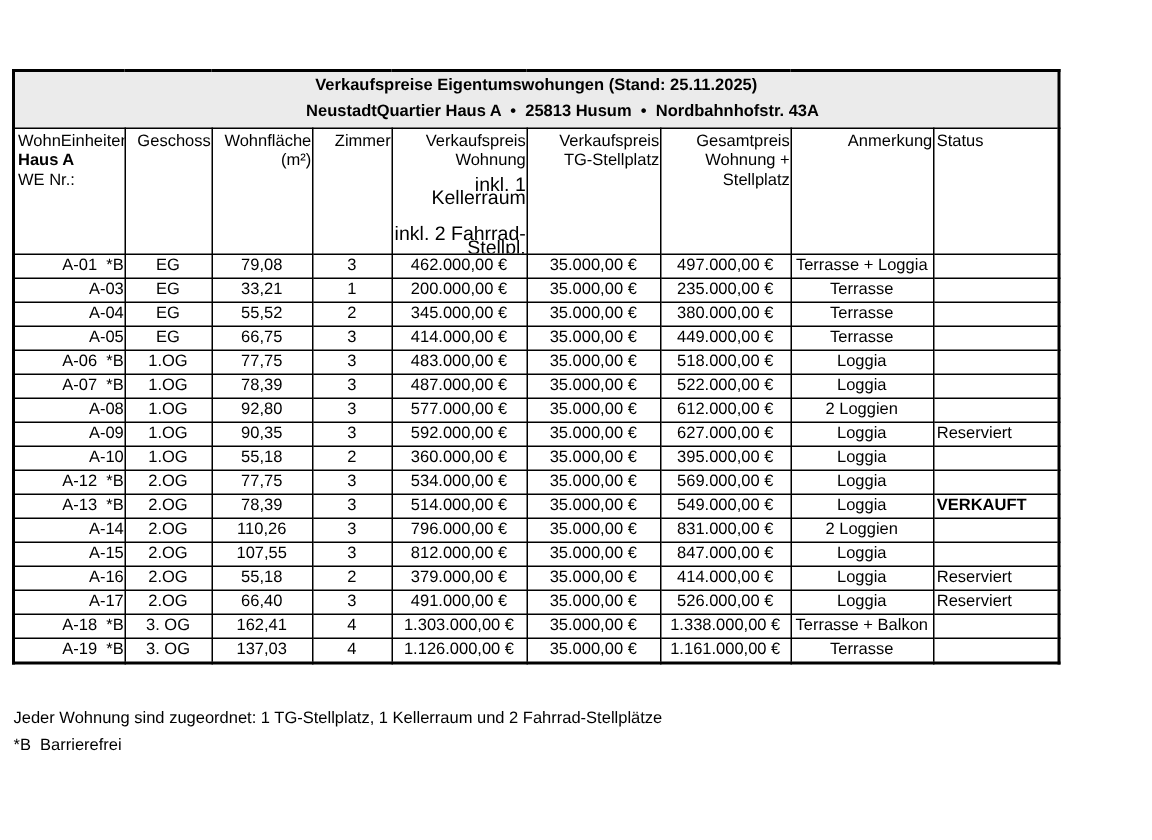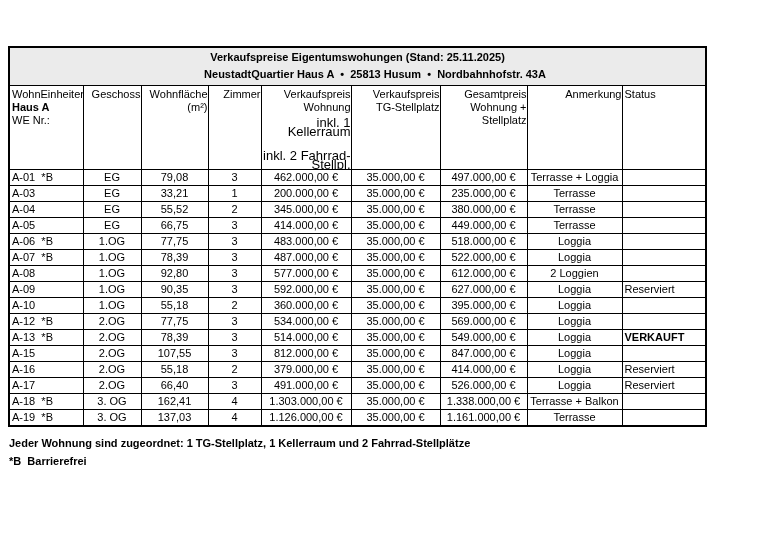--- a/index.html
+++ b/index.html
@@ -55,28 +55,27 @@
   tr.colhead .note { font-size: 13px; line-height: 9px; margin-top: 4px; }
   tr.colhead .note + .note { margin-top: 15px; }
   
   tbody td {
     height: 16px;
     line-height: 15px;
     vertical-align: middle;
   }
   .c-center { text-align: center; }
   .c-left { text-align: left; padding-left: 2px; }
-  .c-pre { white-space: pre; }
+  .c-pre { white-space: pre; text-align: right; }
   .bold { font-weight: bold; }
   
   .footnotes {
     position: absolute;
-    left: 9px; top: 437px;
+    left: 9px; top: 473px;
     font-size: 11px;
-    font-weight: bold;
   }
   .footnotes .fn-line { line-height: 13px; white-space: pre; }
   .footnotes .fn-line + .fn-line { margin-top: 5px; }
 </style>
 </head>
 <body style="background: rgb(255, 255, 255);">
 
 <div>
 
   <table class="price-table">
@@ -245,20 +244,31 @@
           <td class="c-center">2.OG</td>
           <td class="c-center">78,39</td>
           <td class="c-center">3</td>
           <td class="c-center">514.000,00 €</td>
           <td class="c-center">35.000,00 €</td>
           <td class="c-center">549.000,00 €</td>
           <td class="c-center">Loggia</td>
           <td class="c-left bold">VERKAUFT</td>
         </tr>
         <tr>
+          <td class="c-left c-pre">A-14</td>
+          <td class="c-center">2.OG</td>
+          <td class="c-center">110,26</td>
+          <td class="c-center">3</td>
+          <td class="c-center">796.000,00 €</td>
+          <td class="c-center">35.000,00 €</td>
+          <td class="c-center">831.000,00 €</td>
+          <td class="c-center">2 Loggien</td>
+          <td class="c-left"></td>
+        </tr>
+        <tr>
           <td class="c-left c-pre">A-15</td>
           <td class="c-center">2.OG</td>
           <td class="c-center">107,55</td>
           <td class="c-center">3</td>
           <td class="c-center">812.000,00 €</td>
           <td class="c-center">35.000,00 €</td>
           <td class="c-center">847.000,00 €</td>
           <td class="c-center">Loggia</td>
           <td class="c-left"></td>
         </tr>

